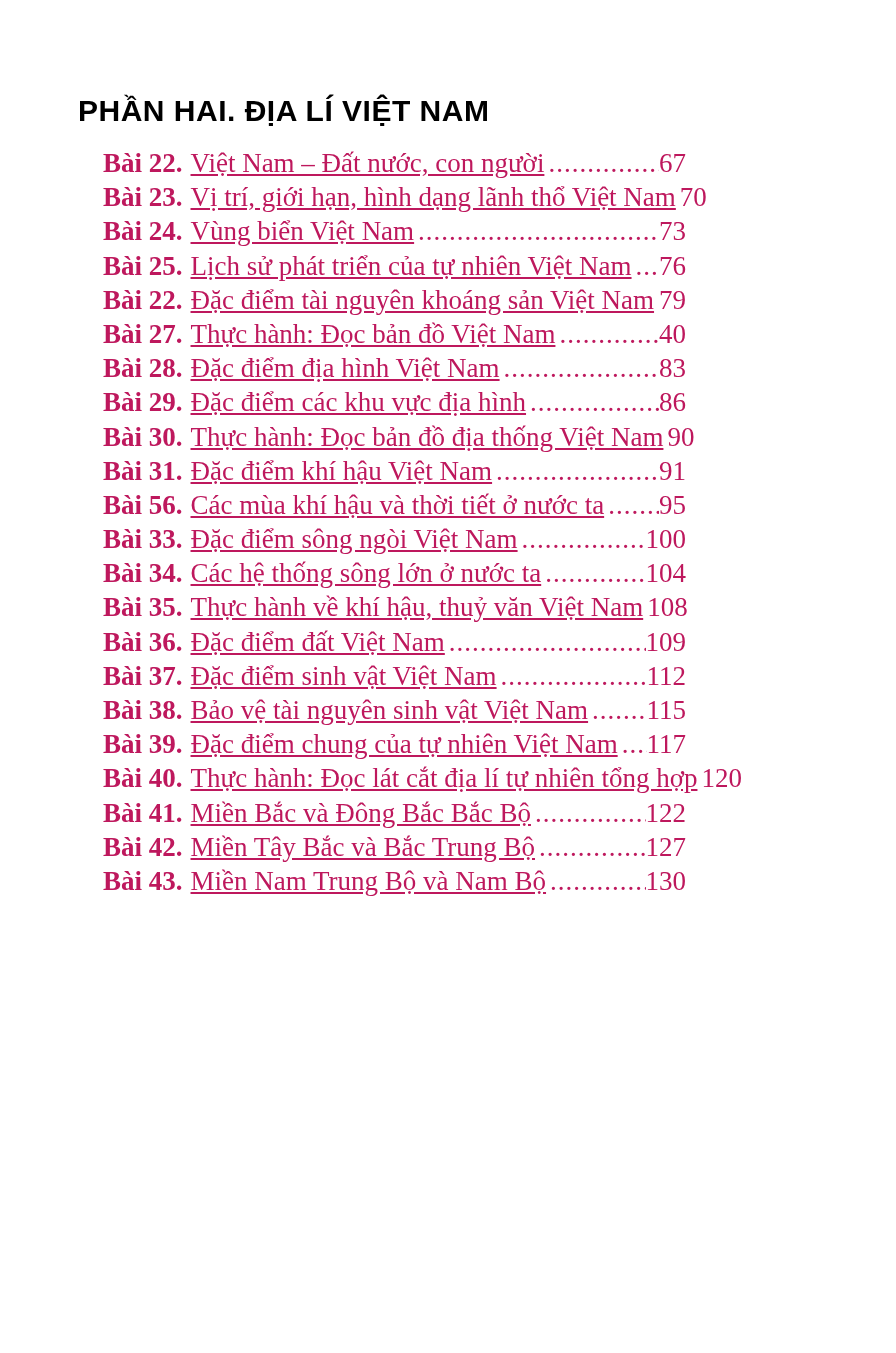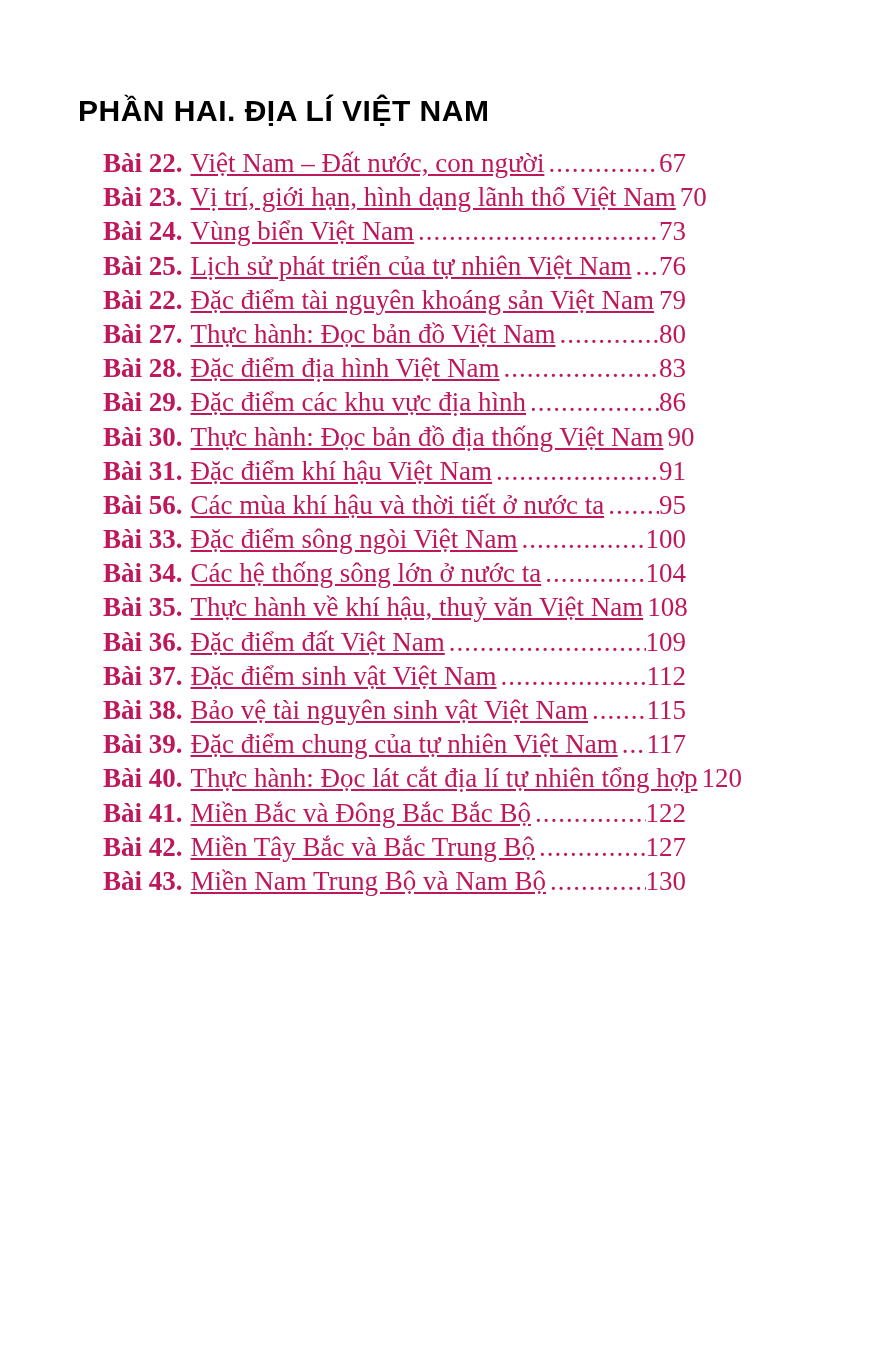--- a/index.html
+++ b/index.html
@@ -104,21 +104,21 @@
       <div class="toc-row">
     <span class="toc-label">Bài 22.</span>
     <span class="toc-title">Đặc điểm tài nguyên khoáng sản Việt Nam</span>
     <span class="toc-dots"></span>
     <span class="toc-page">79</span>
   </div>
       <div class="toc-row">
     <span class="toc-label">Bài 27.</span>
     <span class="toc-title">Thực hành: Đọc bản đồ Việt Nam</span>
     <span class="toc-dots"></span>
-    <span class="toc-page">80</span>
+    <span class="toc-page">40</span>
   </div>
       <div class="toc-row">
     <span class="toc-label">Bài 28.</span>
     <span class="toc-title">Đặc điểm địa hình Việt Nam</span>
     <span class="toc-dots"></span>
     <span class="toc-page">83</span>
   </div>
       <div class="toc-row">
     <span class="toc-label">Bài 29.</span>
     <span class="toc-title">Đặc điểm các khu vực địa hình</span>

